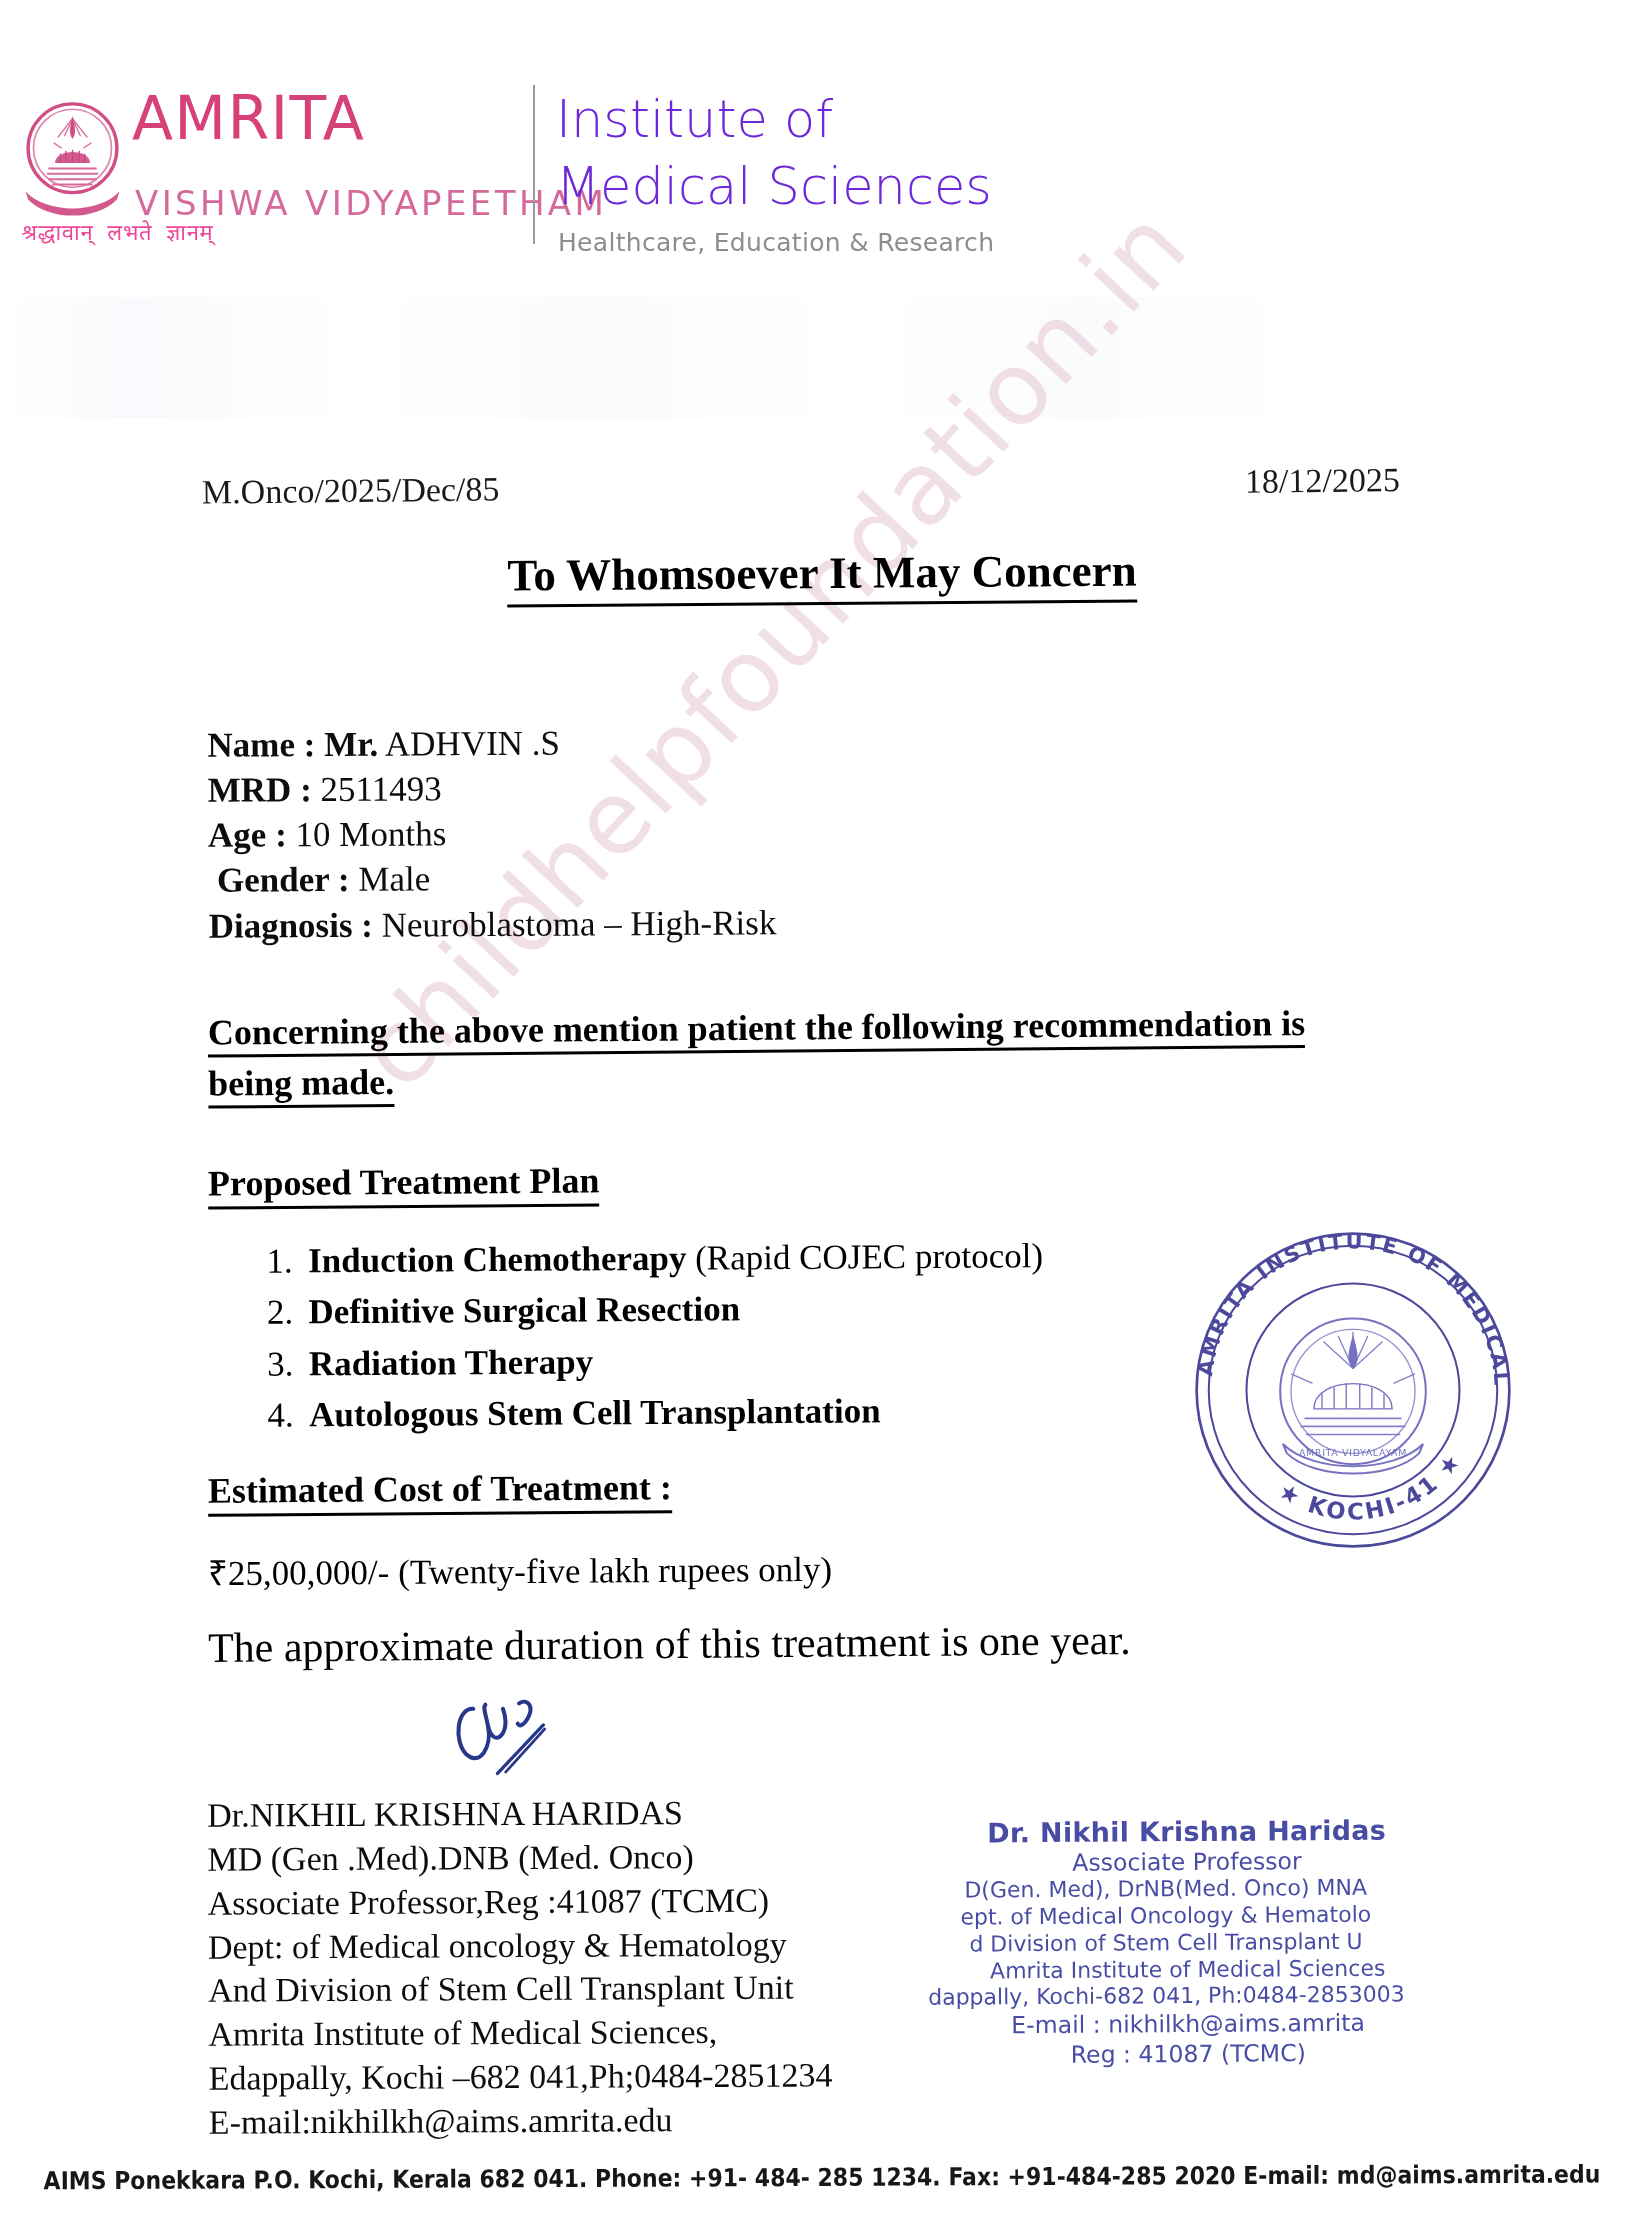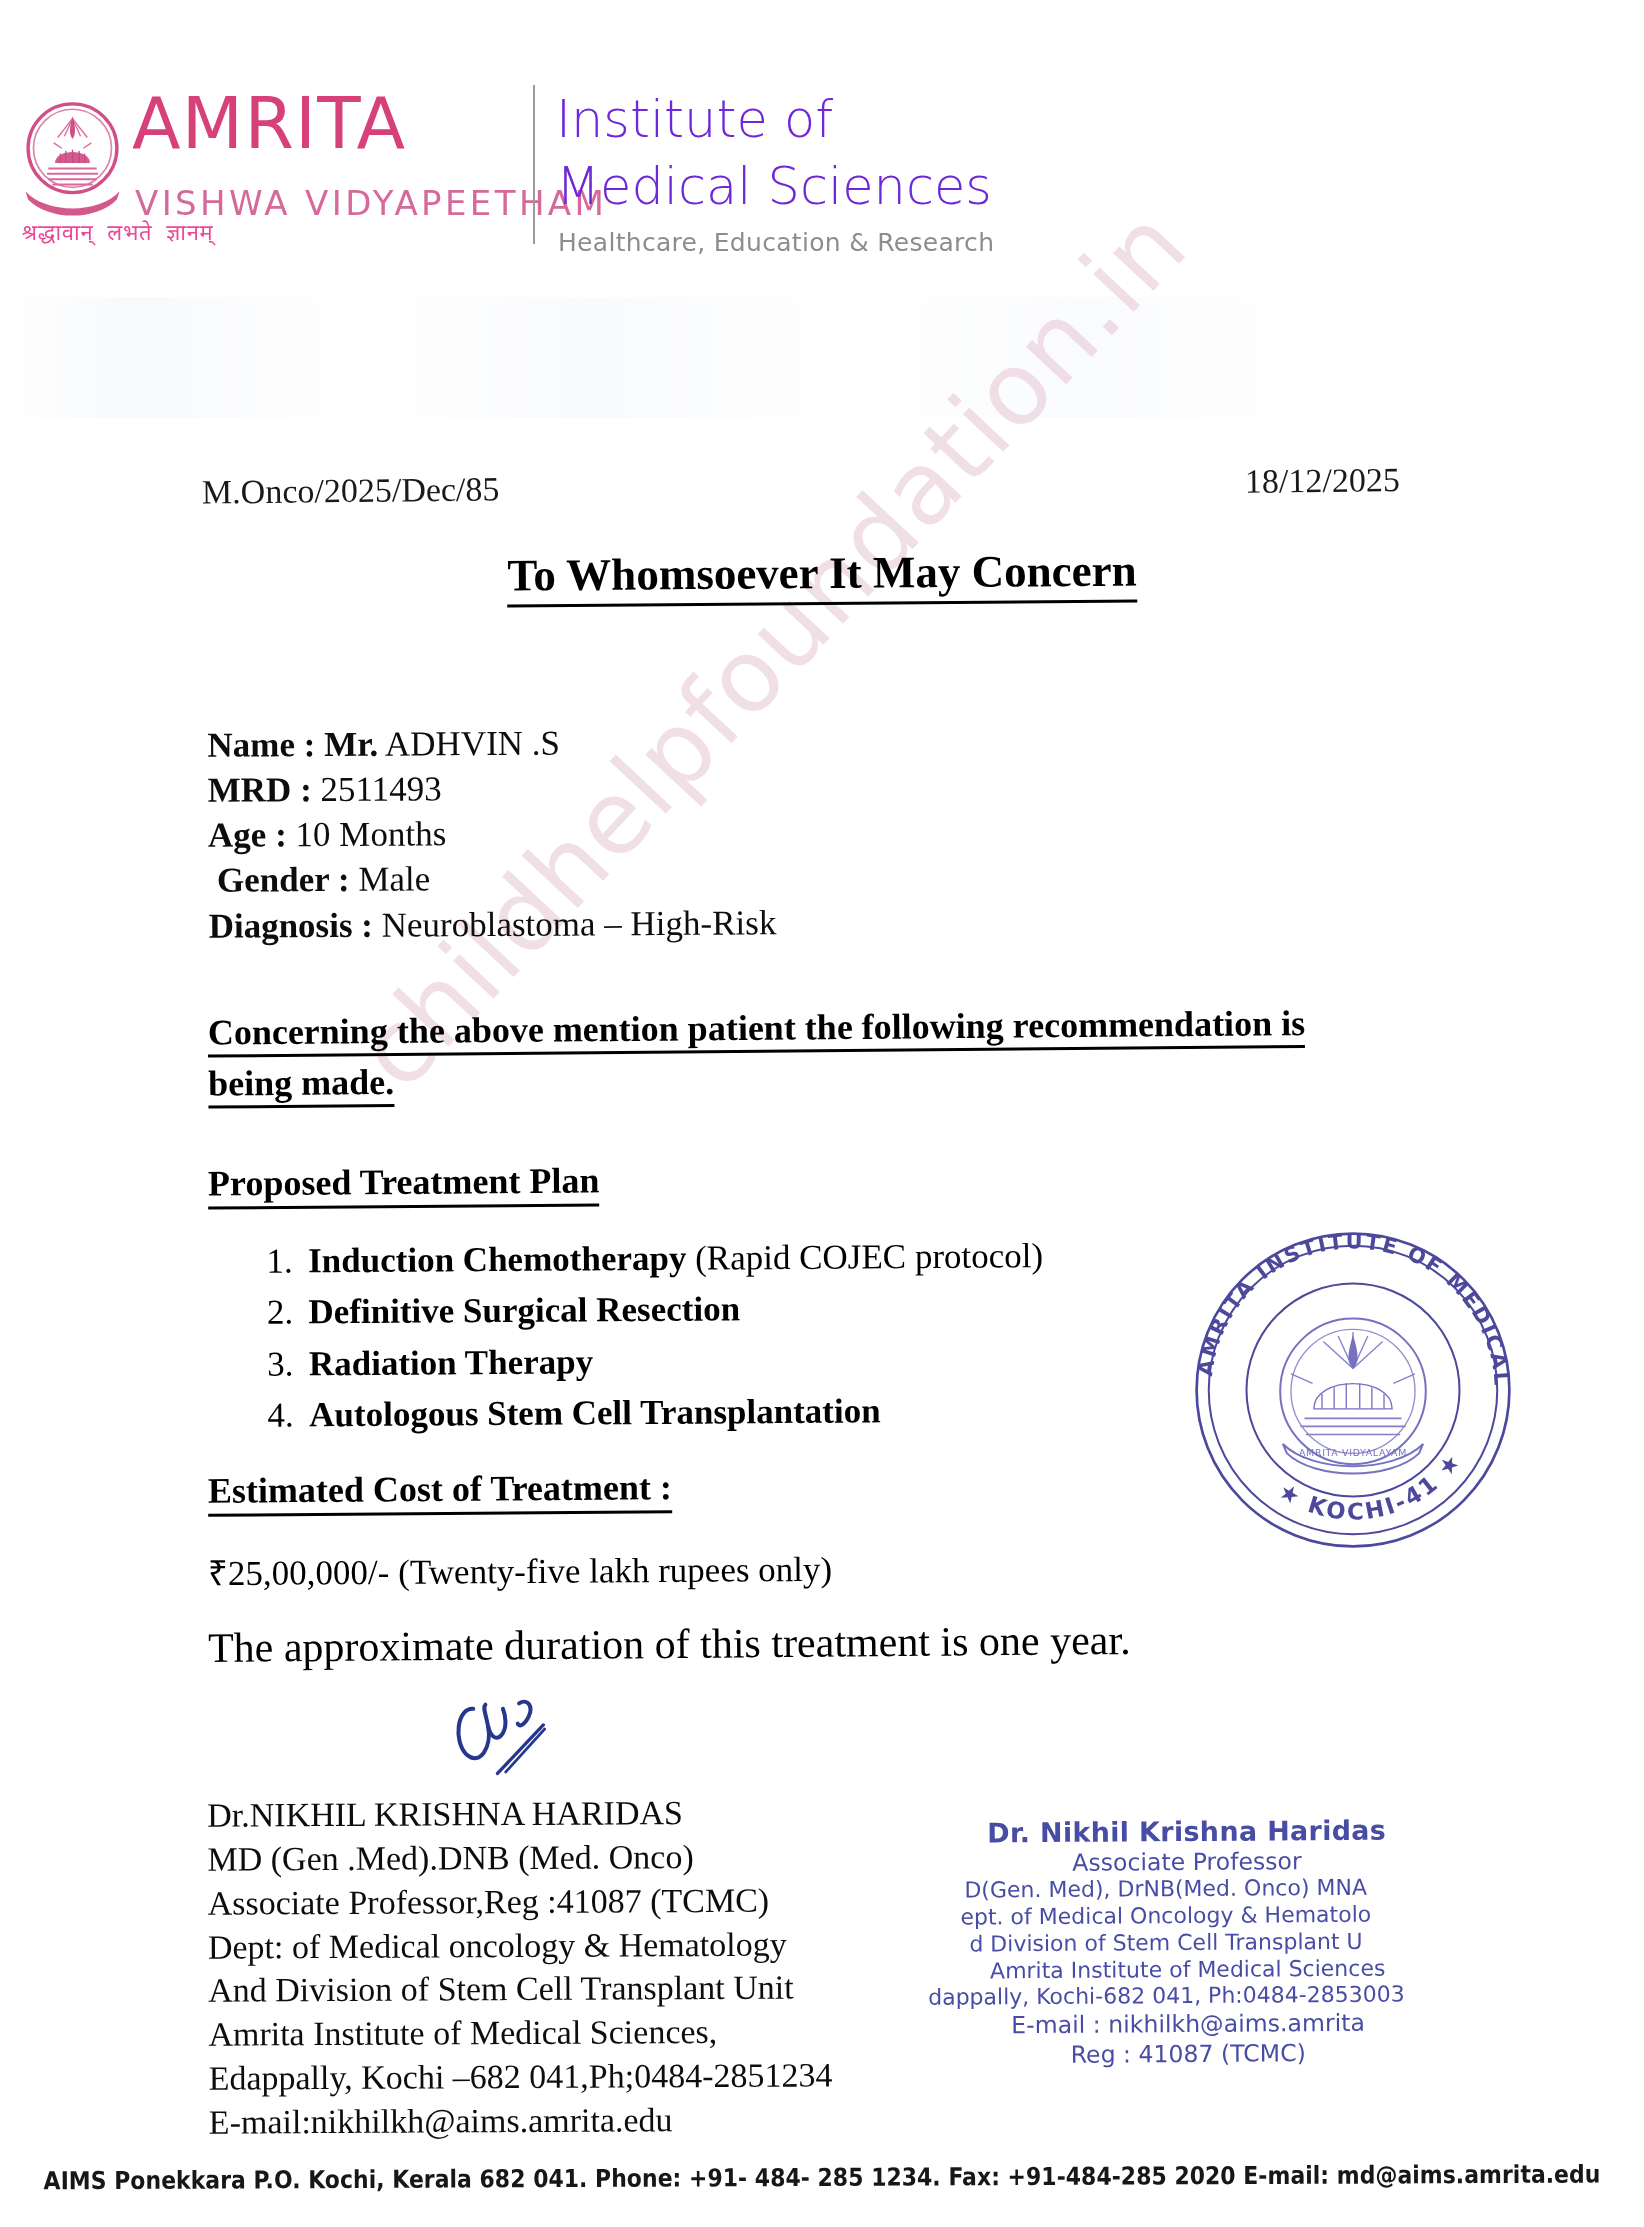--- a/index.html
+++ b/index.html
@@ -64,21 +64,21 @@
     left: 16px;
     top: 89px;
     width: 113px;
     height: 128px;
   }
   .amrita-word {
     position: absolute;
     left: 132px;
     top: 88px;
     font-family: "DejaVu Sans", sans-serif;
-    font-size: 71px;
+    font-size: 60px;
     font-weight: 400;
     letter-spacing: 1.3px;
     color: #d6417a;
     line-height: 1;
   }
   .vishwa-word {
     position: absolute;
     left: 135px;
     top: 186px;
     font-family: "DejaVu Sans", sans-serif;

